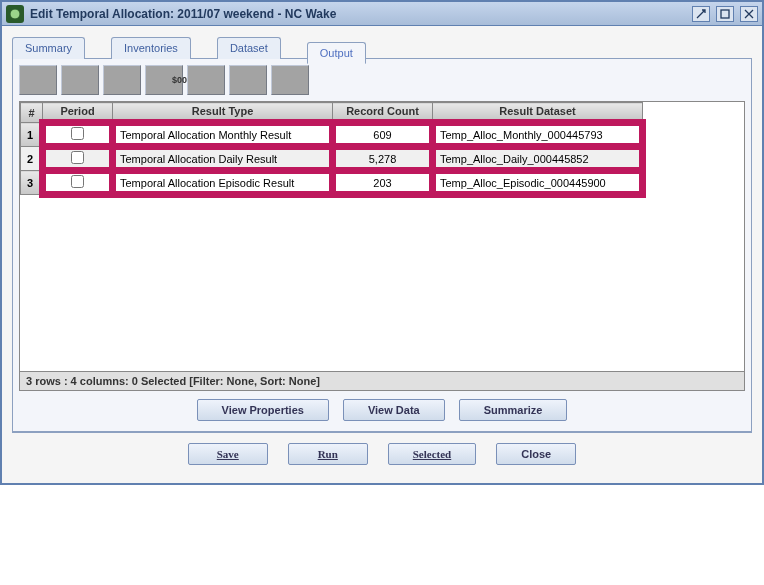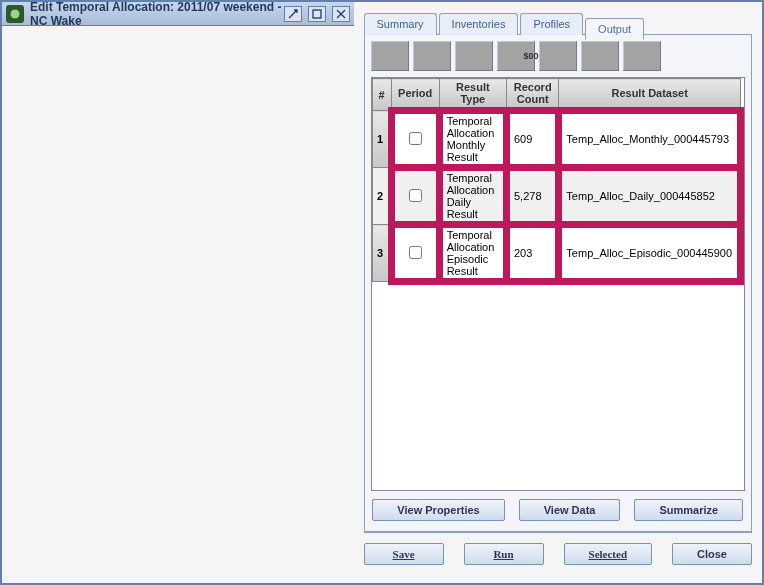--- a/index.html
+++ b/index.html
@@ -3,24 +3,24 @@
 <meta charset="utf-8">
 <style>
   * { box-sizing: border-box; }
   html, body {
     margin: 0; padding: 0;
     font-family: Arial, sans-serif;
     font-size: 12px;
     background: #fff;
   }
   .window {
-    width: 764px; height: 585px;
+    width: 764px; height: 485px;
     border: 2px solid #6080b0;
     position: relative;
-    display: flex; flex-direction: row;
+    display: flex; flex-direction: column;
     background: #f5f5f5;
   }
   .titlebar {
     height: 24px;
     background: linear-gradient(#c5d5ec, #a8bdd9);
     border-bottom: 1px solid #6080b0;
     display: flex; align-items: center;
     padding: 0 4px;
   }
   .titlebar .appicon {
@@ -49,20 +49,21 @@
   }
   .content {
     flex: 1;
     padding: 10px;
     display: flex; flex-direction: column;
   }
   .tabs {
     display: flex;
     border-bottom: 1px solid #8ca0c0;
     margin-bottom: 0;
+    gap: 24px;
   }
   .tab {
     padding: 4px 12px;
     border: 1px solid #8ca0c0;
     border-bottom: none;
     background: #e8eef7;
     margin-right: 2px;
     border-radius: 3px 3px 0 0;
     color: #4060a0;
     cursor: pointer;
@@ -125,21 +126,21 @@
   }
   table.data tr.alt td { background: #f0f0f0; }
   table.data td.rownum {
     background: linear-gradient(#e8e8e8,#c8c8c8);
     text-align: center;
     font-weight: bold;
     border: 1px solid #888;
     width: 22px;
   }
   table.data td.sel { text-align: center; width: 70px;}
-  table.data td.count { text-align: left; width: 100px;}
+  table.data td.count { text-align: center; width: 100px;}
   .checkbox-cell input { margin:0; }
   .statusbar {
     border: 1px solid #888;
     border-top: none;
     background: #e0e0e0;
     padding: 3px 6px;
     font-weight: bold;
     color: #333;
     font-size: 11px;
   }
@@ -201,21 +202,21 @@
             <path d="M1 1 L9 9 M9 1 L1 9" stroke="#223a5e" stroke-width="1.3"></path>
           </svg>
       </div>
     </div>
   </div>
 
   <div class="content">
     <div class="tabs">
       <div class="tab">Summary</div>
       <div class="tab">Inventories</div>
-      <div class="tab">Profiles</div>
+      <div class="tab">Dataset</div>
       <div class="tab active">Output</div>
     </div>
 
     <div class="tabpanel">
 
       <div class="toolbar">
         <div class="tbtn">
           <svg width="18" height="18" viewBox="0 0 18 18">
               <rect x="3" y="2" width="4" height="14" fill="#d8c060" stroke="#555"></rect>
               <rect x="9" y="2" width="4" height="14" fill="#a0c8e8" stroke="#555"></rect>
@@ -285,20 +286,21 @@
               <td class="rownum">3</td>
               <td class="sel checkbox-cell"><input type="checkbox" style=""></td>
               <td>Temporal Allocation Episodic Result</td>
               <td class="count">203</td>
               <td>Temp_Alloc_Episodic_000445900</td>
             </tr>
           </tbody>
         </table>
       </div>
 
+      <div class="statusbar">3 rows : 4 columns: 0 Selected [Filter: None, Sort: None]</div>
 
       <div class="actionrow">
         <div class="btn">View Properties</div>
         <div class="btn">View Data</div>
         <div class="btn">Summarize</div>
       </div>
     </div>
 
     <div class="bottomrow">
       <div class="btn"><u>Save</u></div>

